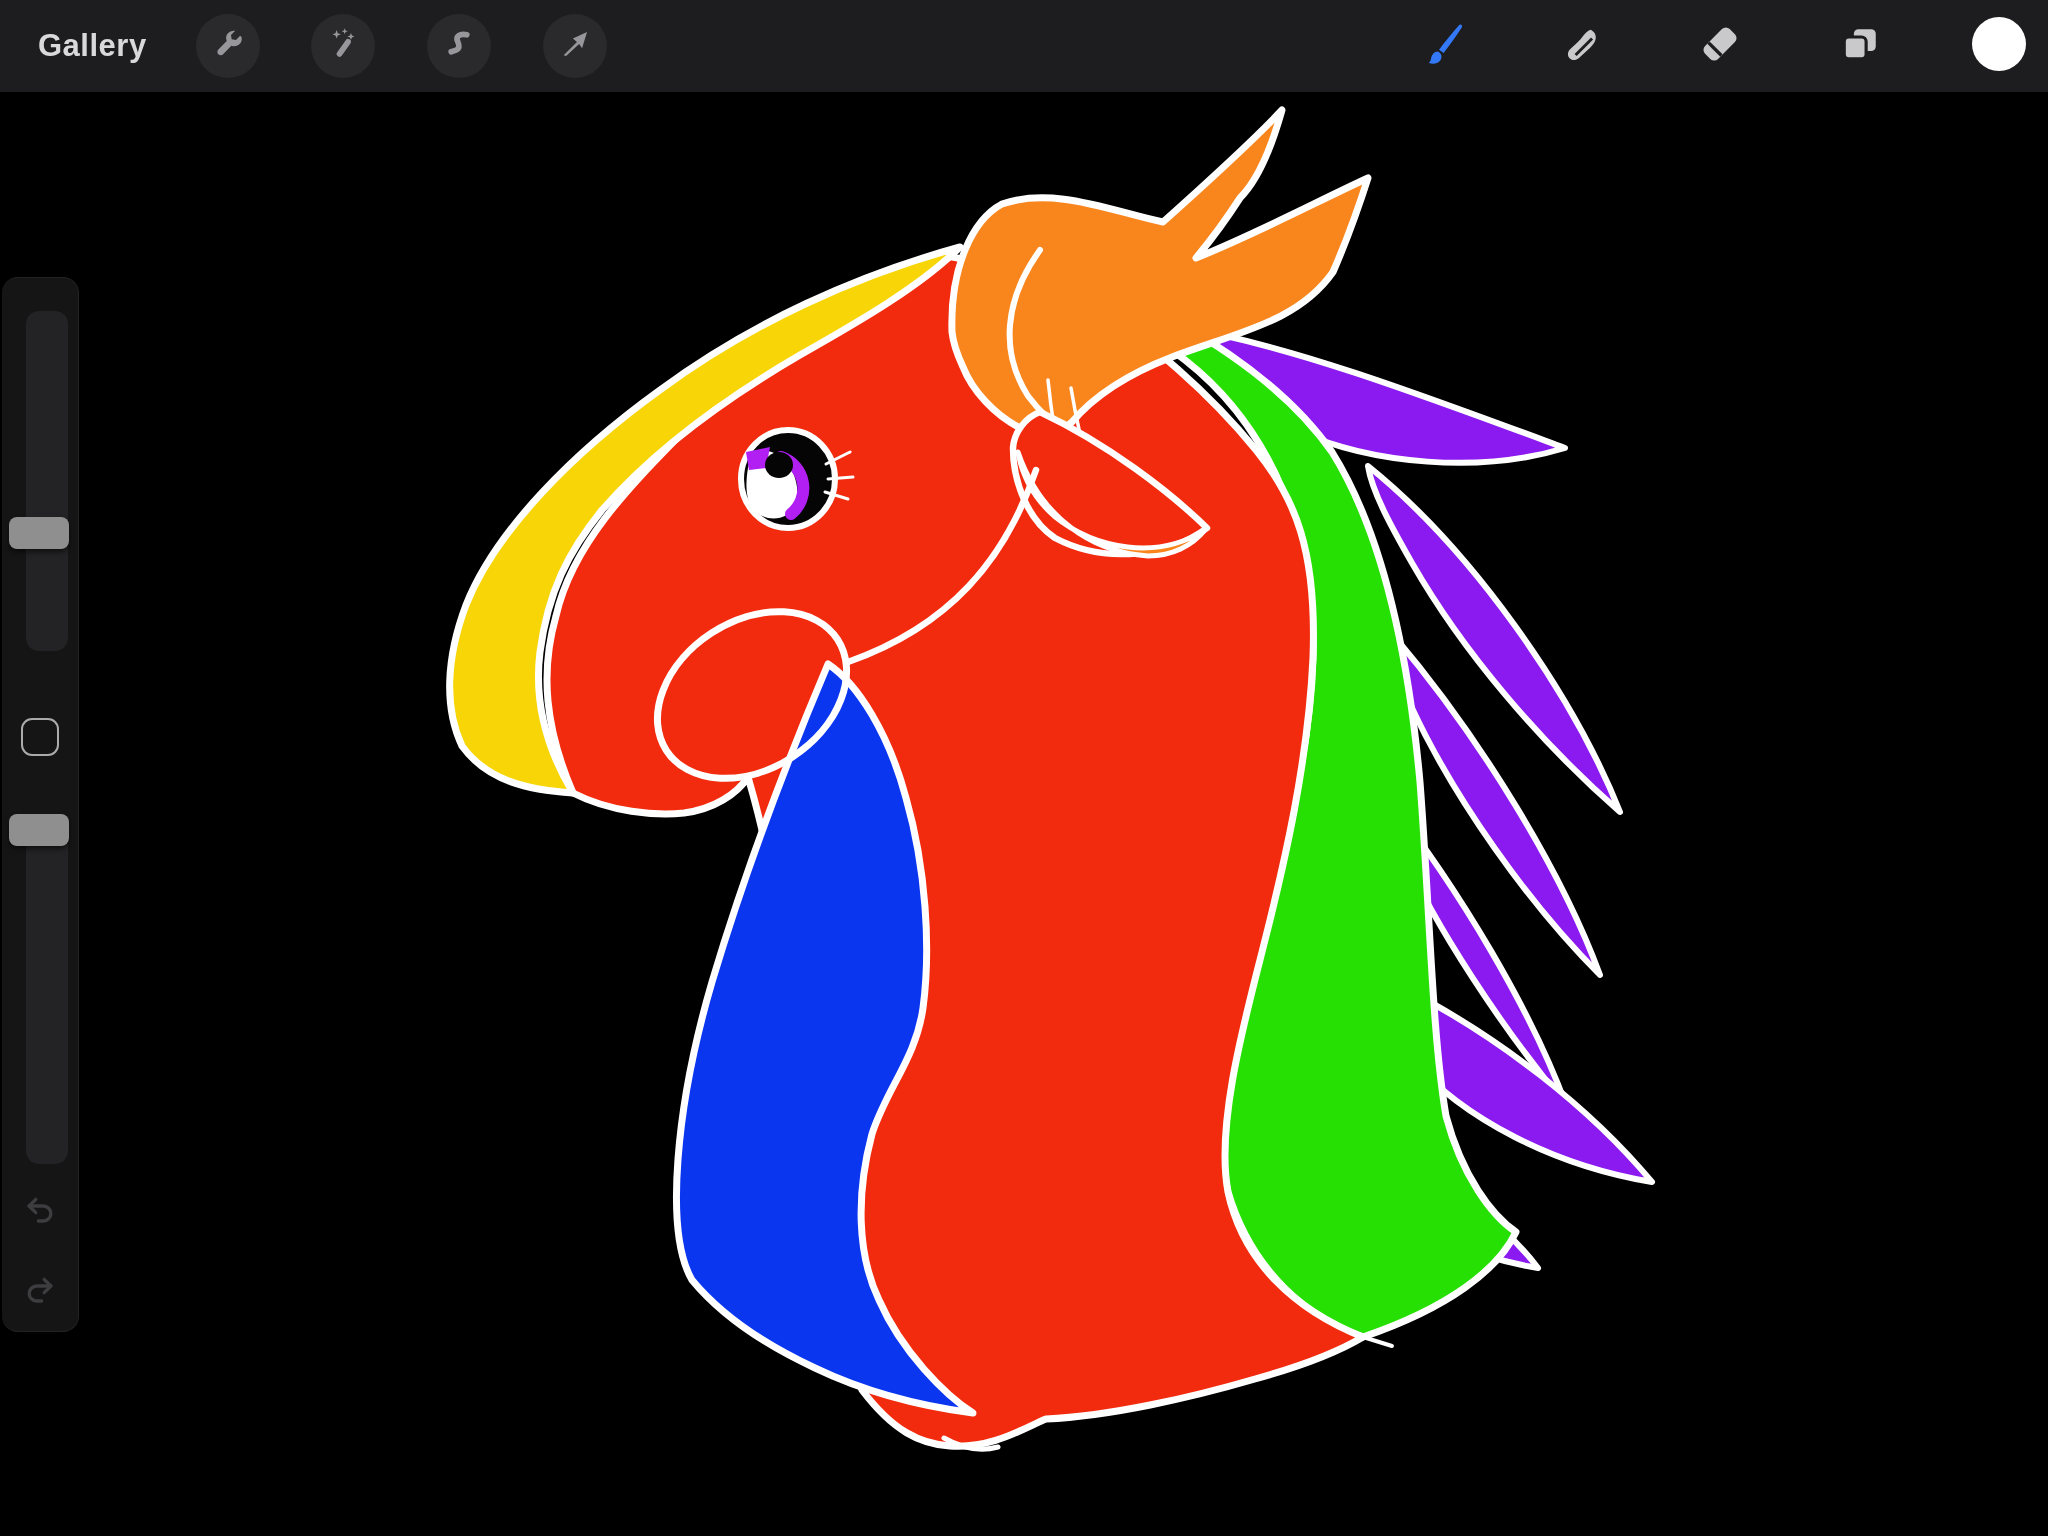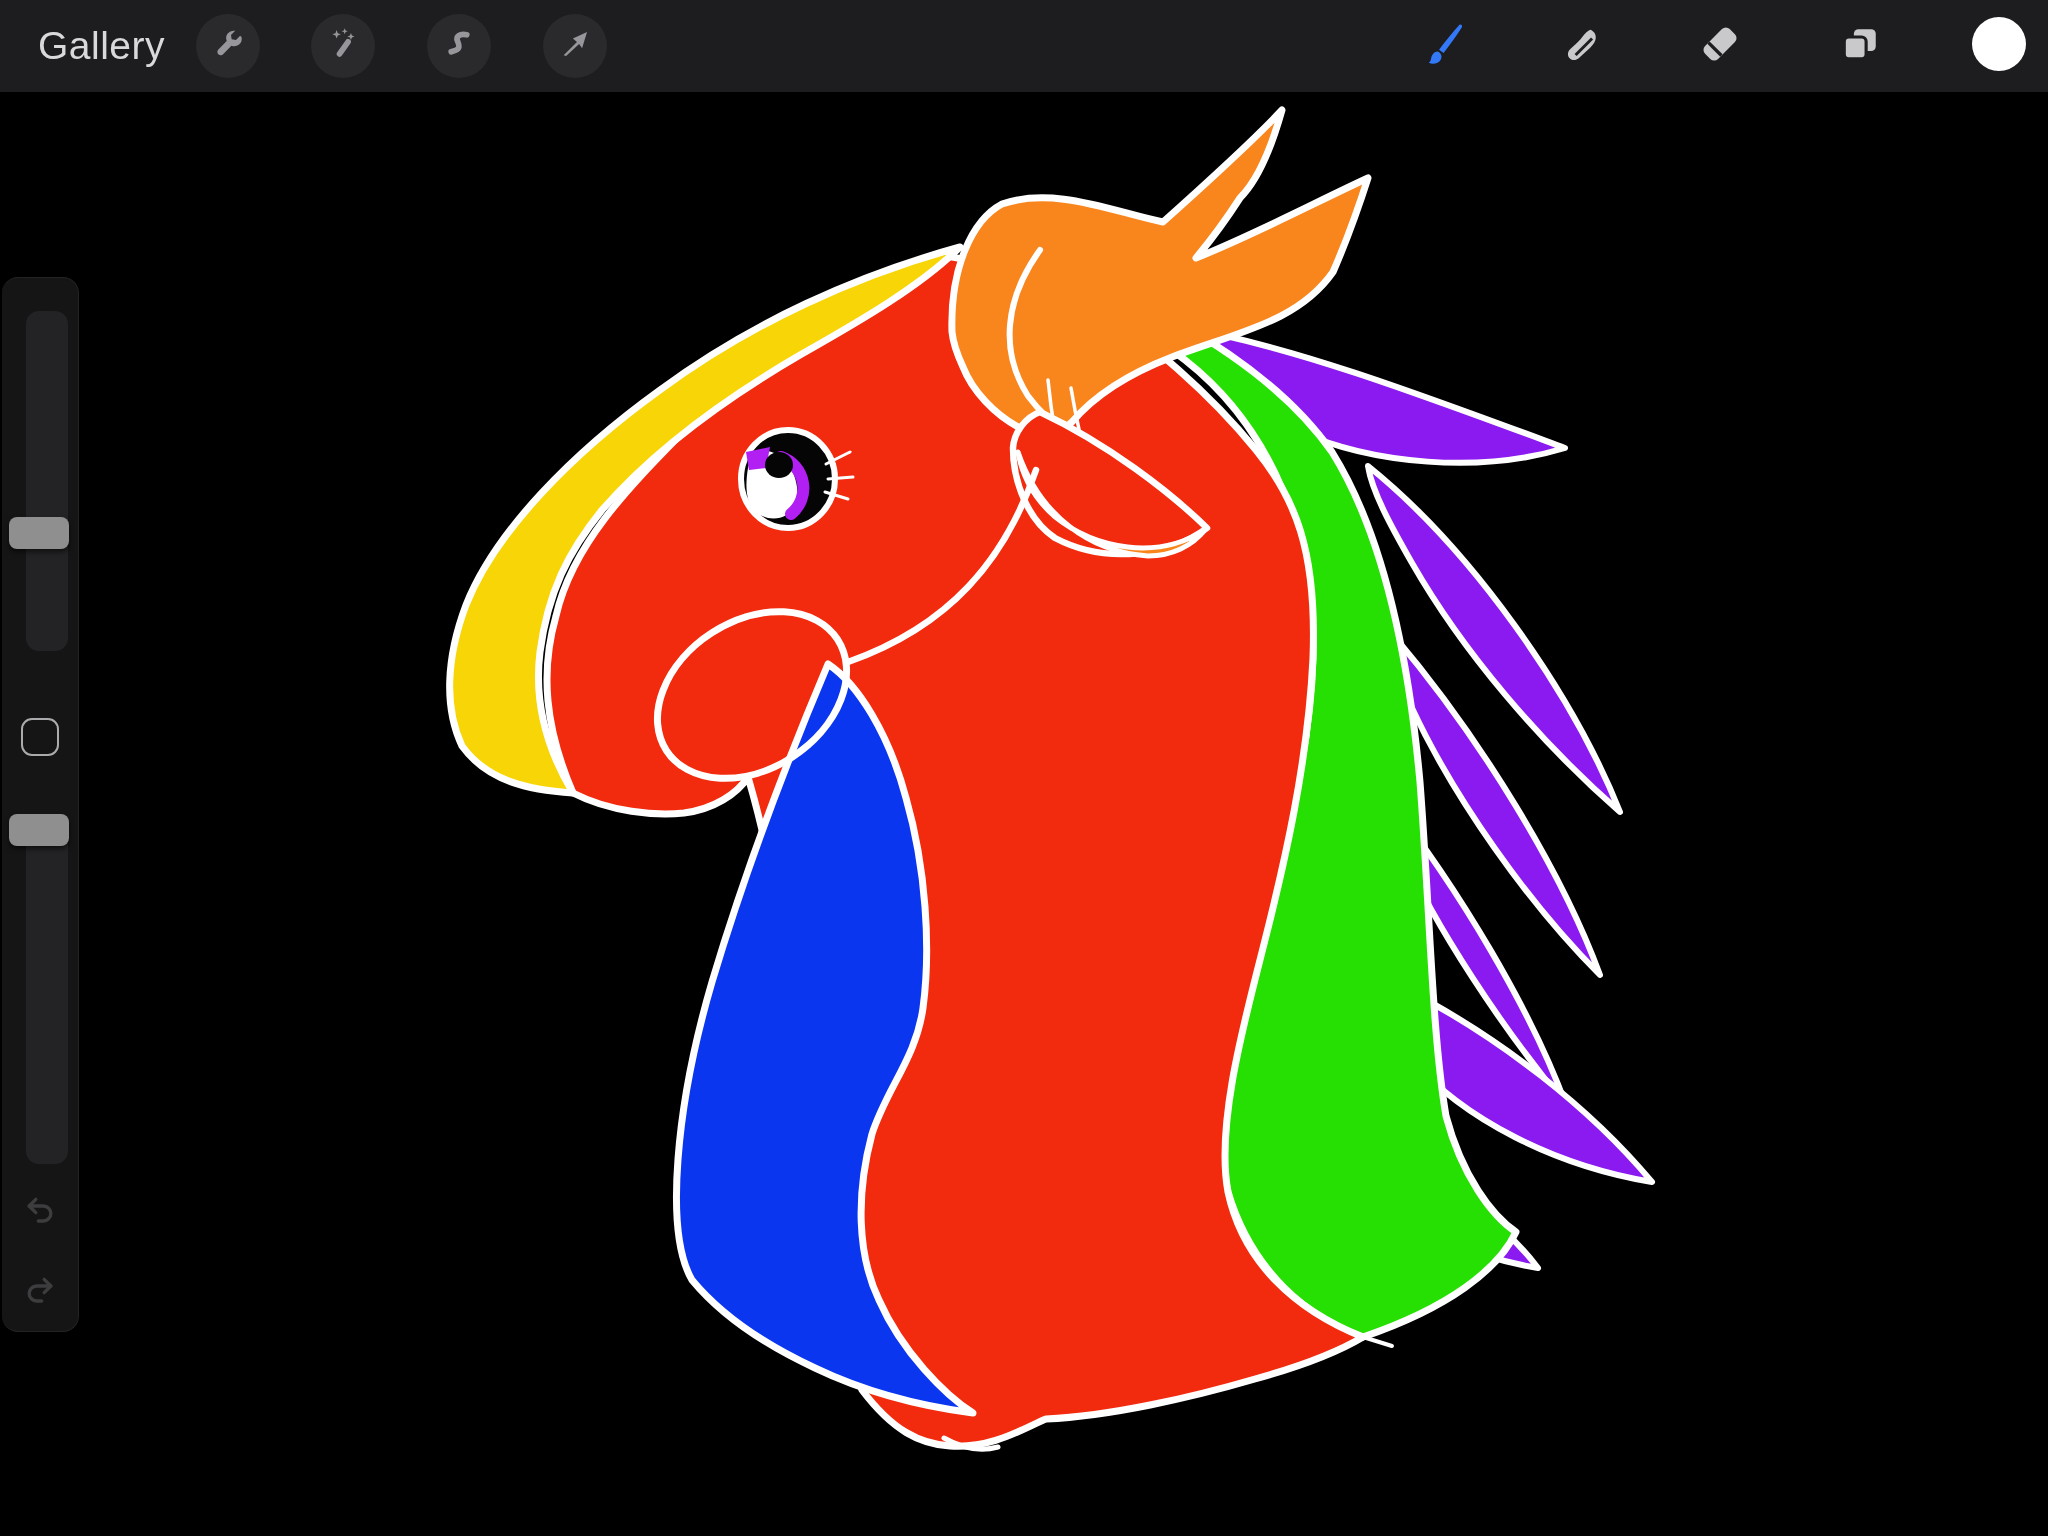--- a/index.html
+++ b/index.html
@@ -7,21 +7,21 @@
        font-family:"Liberation Sans","DejaVu Sans",sans-serif;}
 
   
   #canvas-wrap{position:absolute;left:0;top:0;width:2048px;height:1536px;}
   #canvas-wrap svg{display:block;}
 
   
   .toolbar{position:absolute;left:0;top:0;width:2048px;height:92px;
            background:#1d1d1f;z-index:10;}
   .gallery{position:absolute;left:38px;top:0;height:92px;line-height:92px;
-           font-size:39px;color:#d9d9db;letter-spacing:.5px;cursor:default;}
+           font-size:31px;color:#d9d9db;letter-spacing:.5px;cursor:default;font-weight:bold;}
   .circle-btn{position:absolute;top:14px;width:64px;height:64px;border-radius:50%;
               background:#2a2a2c;display:flex;align-items:center;justify-content:center;}
   .flat-btn{position:absolute;top:0;height:92px;display:flex;align-items:center;justify-content:center;}
 
   
   .sidebar{position:absolute;left:2px;top:277px;width:76px;height:1053px;
            background:#151516;border:1px solid #232324;border-left:none;
            border-radius:16px;z-index:10;}
   .track{position:absolute;left:24px;width:42px;background:#232325;border-radius:13px;}
   .track-size{top:33px;height:340px;}

